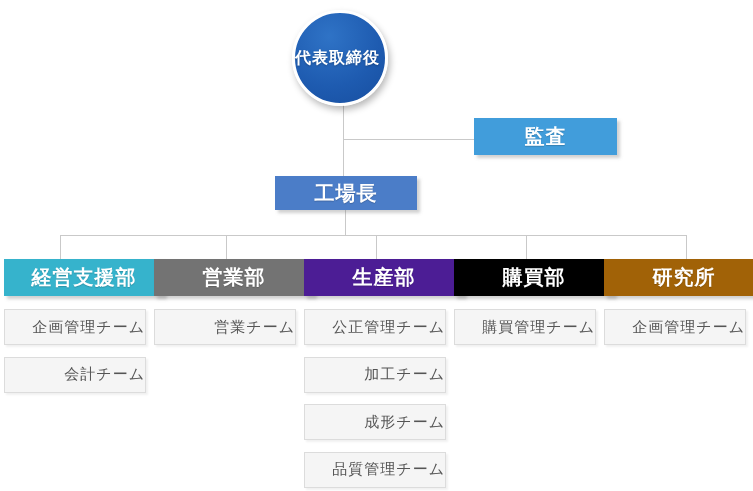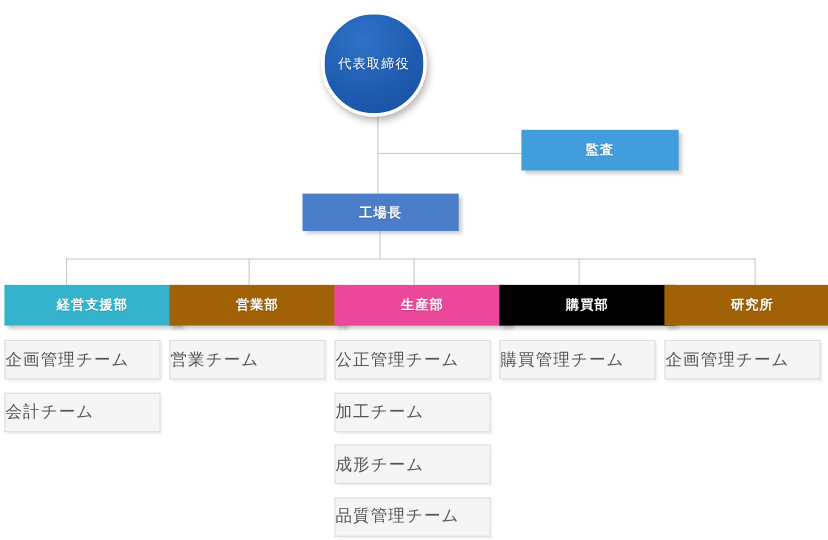--- a/index.html
+++ b/index.html
@@ -20,48 +20,48 @@
   #drop-3{left:526px;top:235px;height:24px;}
   #drop-4{left:686px;top:235px;height:24px;}
 
   
   .circle{
     position:absolute;left:292px;top:10px;width:96px;height:96px;
     box-sizing:border-box;border-radius:50%;
     border:3px solid #ffffff;
     background:radial-gradient(circle at 38% 26%, var(--c1,#2f73c6), var(--c2,#1e5bb0) 58%, var(--c3,#174e9f) 100%);
     box-shadow:2px 4px 7px rgba(0,0,0,0.28);
-    display:flex;align-items:center;justify-content:center;
-    color:#ffffff;font-size:12px;font-weight:normal;letter-spacing:1px;
+    display:flex;align-items:center;
+    color:#ffffff;font-size:16px;font-weight:bold;letter-spacing:1px;
     text-shadow:0 1px 2px rgba(0,0,0,0.25);
   }
 
   
   .node{
     position:absolute;box-sizing:border-box;
     display:flex;align-items:center;justify-content:center;
-    color:#ffffff;font-size:12px;font-weight:bold;letter-spacing:1px;
+    color:#ffffff;font-size:20px;font-weight:bold;letter-spacing:1px;
     box-shadow:3px 3px 3px rgba(120,120,120,0.35);
     text-shadow:0 1px 1px rgba(0,0,0,0.18);
   }
   #node-audit{left:474px;top:118px;width:143px;height:37px;}
   #node-manager{left:275px;top:176px;width:142px;height:34px;}
   .dept{top:259px;width:160px;height:37px;}
 
   
   .col0{left:4px;}  .col1{left:154px;}  .col2{left:304px;}
   .col3{left:454px;} .col4{left:604px;}
 
   
   .teams{position:absolute;top:309px;width:142px;}
   .team{
     box-sizing:border-box;width:142px;height:36px;margin-bottom:11.5px;
     background:#f5f5f5;border:1px solid #dcdcdc;
     box-shadow:2px 2px 2px rgba(0,0,0,0.06);
-    display:flex;align-items:center;justify-content:flex-start;
+    display:flex;align-items:center;justify-content:flex-end;
     color:#555555;font-size:15px;letter-spacing:1px;
   }
 </style>
 </head>
 <body>
 
 <div class="canvas">
 
   <div class="line vline" id="line-trunk-top"></div>
   <div class="line hline" id="line-audit"></div>
@@ -81,24 +81,24 @@
     <span>監査</span>
   </div>
 
   <div class="node" id="node-manager" style="background: rgb(75, 125, 200);">
     <span>工場長</span>
   </div>
 
   <div class="node dept col0" style="background: rgb(54, 179, 204);">
     <span>経営支援部</span>
   </div>
-  <div class="node dept col1" style="background: #a16207; text-align: right;">
+  <div class="node dept col1" style="background: #737373; text-align: right;">
     <span>営業部</span>
   </div>
-  <div class="node dept col2" style="background: #ec4899;">
+  <div class="node dept col2" style="background: #4c1d95;">
     <span>生産部</span>
   </div>
   <div class="node dept col3" style="background: #000000;">
     <span>購買部</span>
   </div>
   <div class="node dept col4" style="background: #a16207;">
     <span>研究所</span>
   </div>
 
   <div class="teams col0">

